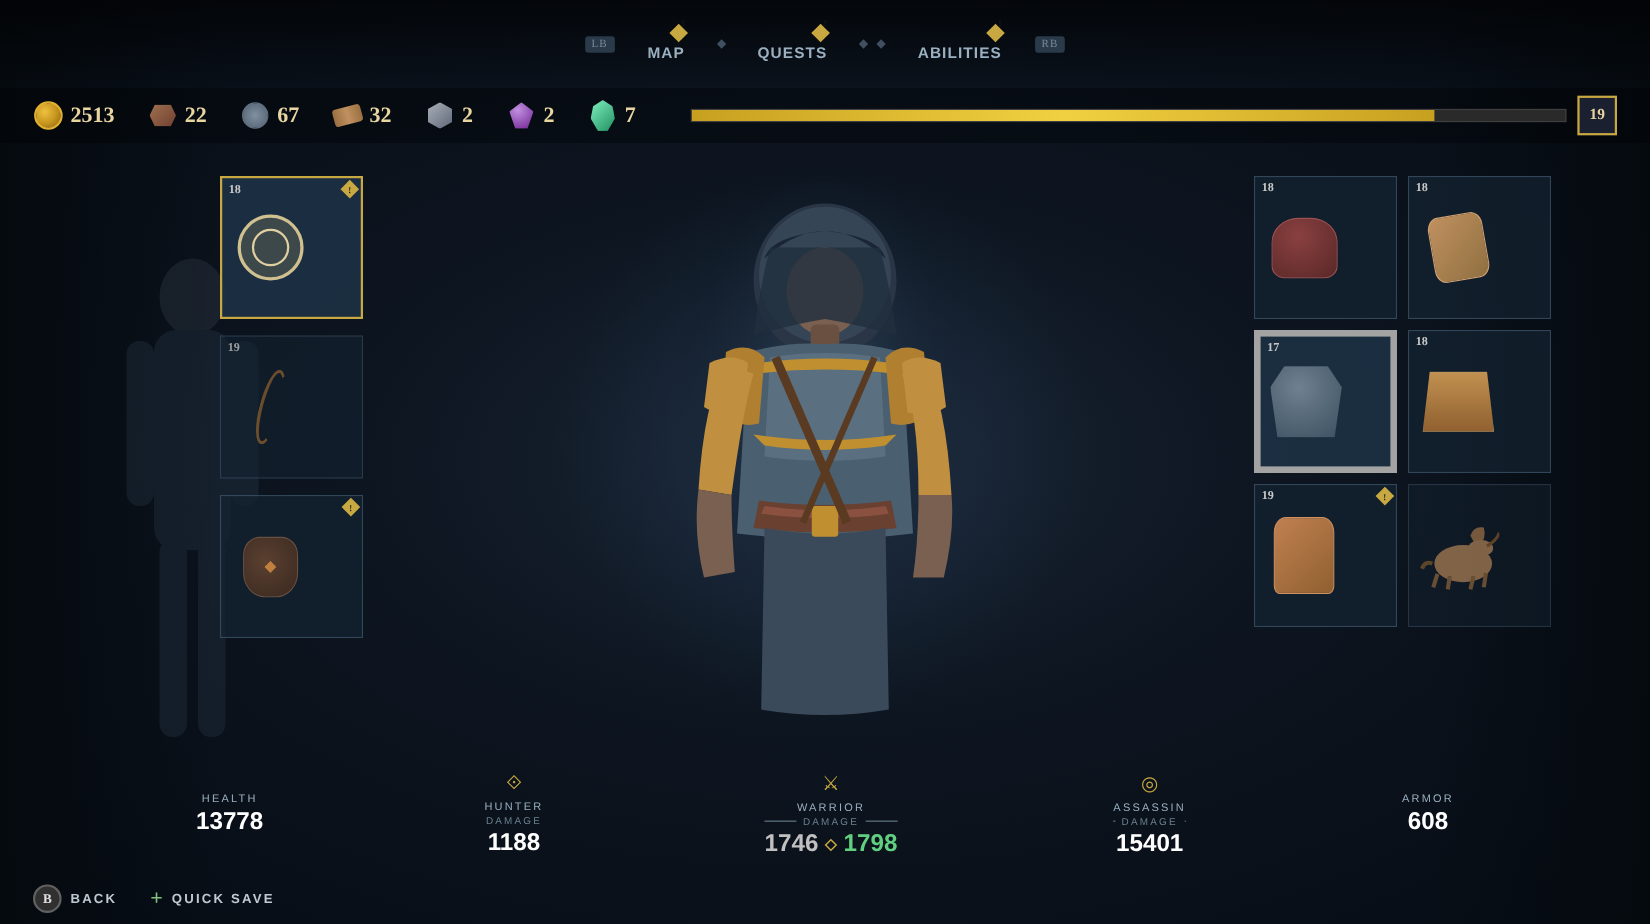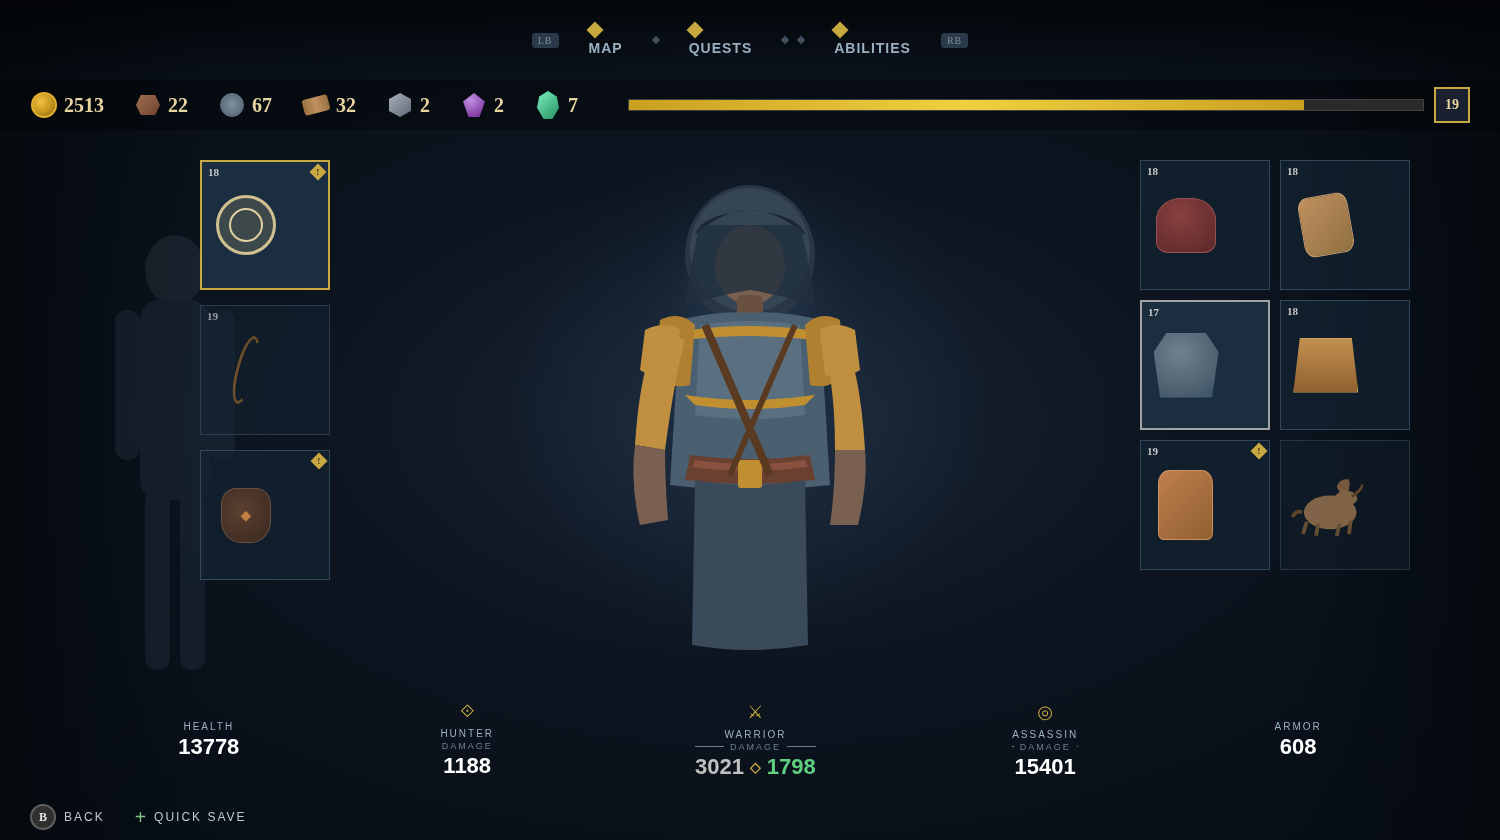--- a/index.html
+++ b/index.html
@@ -47,21 +47,21 @@
       align-items: center;
       justify-content: center;
       gap: 10px;
       z-index: 10;
       background: linear-gradient(to bottom, rgba(0,0,0,0.6), transparent);
     }
 
     .nav-item {
       display: flex;
       flex-direction: column;
-      align-items: flex-start;
+      align-items: flex-end;
       gap: 4px;
       padding: 8px 20px;
       cursor: pointer;
       position: relative;
     }
 
     .nav-item.active {
       border-bottom: 2px solid #c8a840;
     }
 
@@ -272,21 +272,21 @@
       align-items: center;
       cursor: pointer;
     }
 
     .equipment-slot.selected {
       border: 2px solid #c8a840;
       background: rgba(30, 50, 70, 0.85);
     }
 
     .equipment-slot.active-selected {
-      border: 2px solid #a3a3a3;
+      border: 6px solid #a3a3a3;
       background: rgba(30, 50, 70, 0.85);
     }
 
     .slot-level {
       position: absolute;
       top: 4px;
       left: 6px;
       font-size: 11px;
       color: #c8c8c8;
       font-weight: bold;
@@ -524,21 +524,21 @@
       font-size: 20px;
       font-weight: bold;
     }
 
     .control-label {
       font-size: 12px;
       letter-spacing: 2px;
       color: #c0c8d0;
       text-transform: uppercase;
       font-family: 'Arial', sans-serif;
-      font-weight: normal;
+      font-weight: bold;
     }
 
     
     .stat-divider {
       display: flex;
       align-items: center;
       gap: 6px;
       width: 100%;
       justify-content: center;
     }
@@ -841,21 +841,21 @@
 
   <div class="stat-item">
     <span class="stat-icon">⚔</span>
     <span class="stat-label">Warrior</span>
     <div class="stat-divider">
       <div class="divider-line"></div>
       <span class="divider-text">Damage</span>
       <div class="divider-line"></div>
     </div>
     <div class="stat-value-pair">
-      <span class="stat-old">3021</span>
+      <span class="stat-old">1746</span>
       <span class="stat-arrow">◇</span>
       <span class="stat-new">1798</span>
     </div>
   </div>
 
   <div class="stat-item">
     <span class="stat-icon">◎</span>
     <span class="stat-label">Assassin</span>
     <div class="stat-divider">
       <div class="divider-line"></div>

